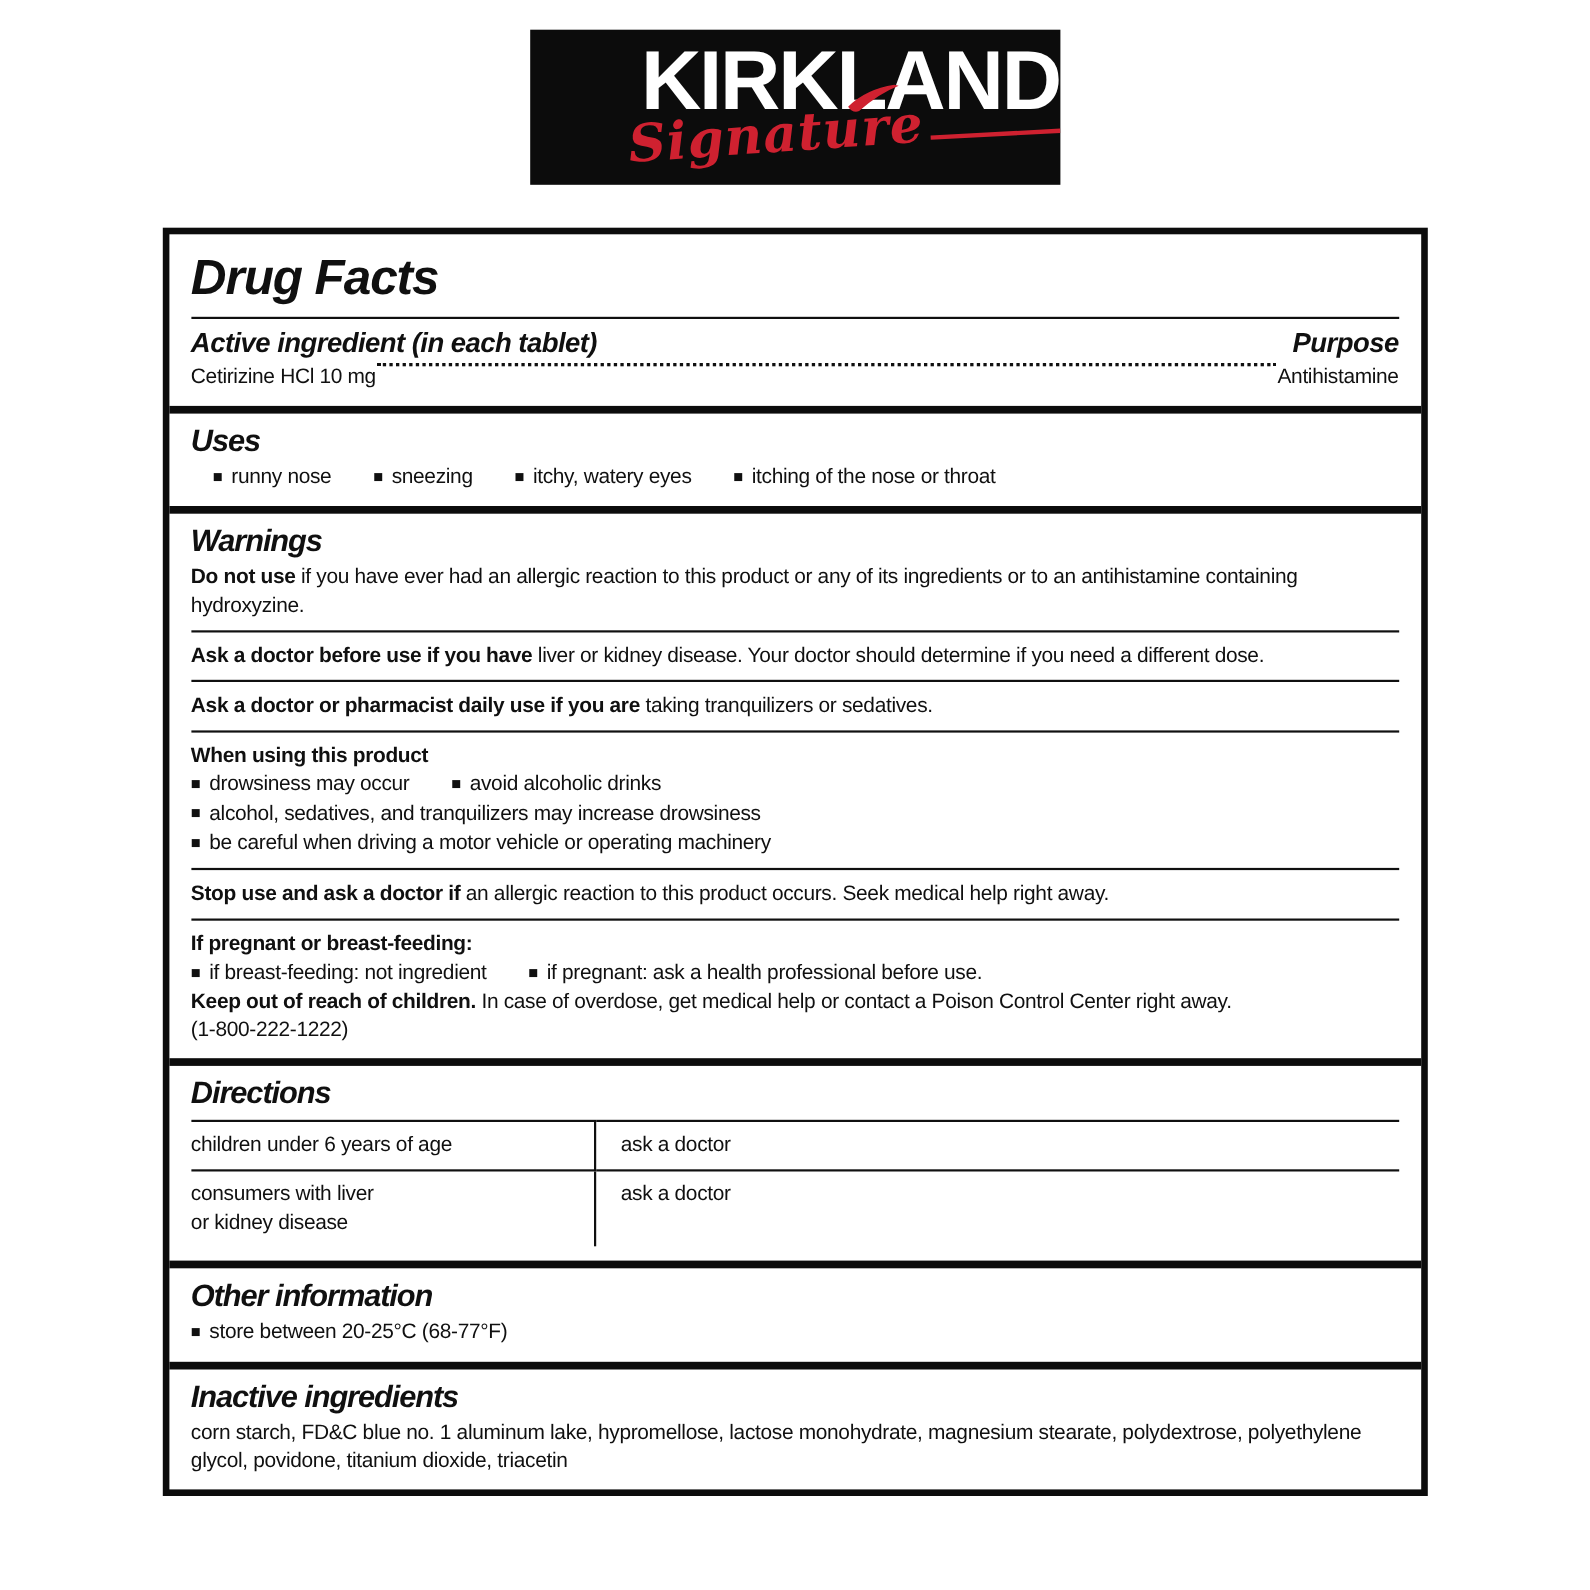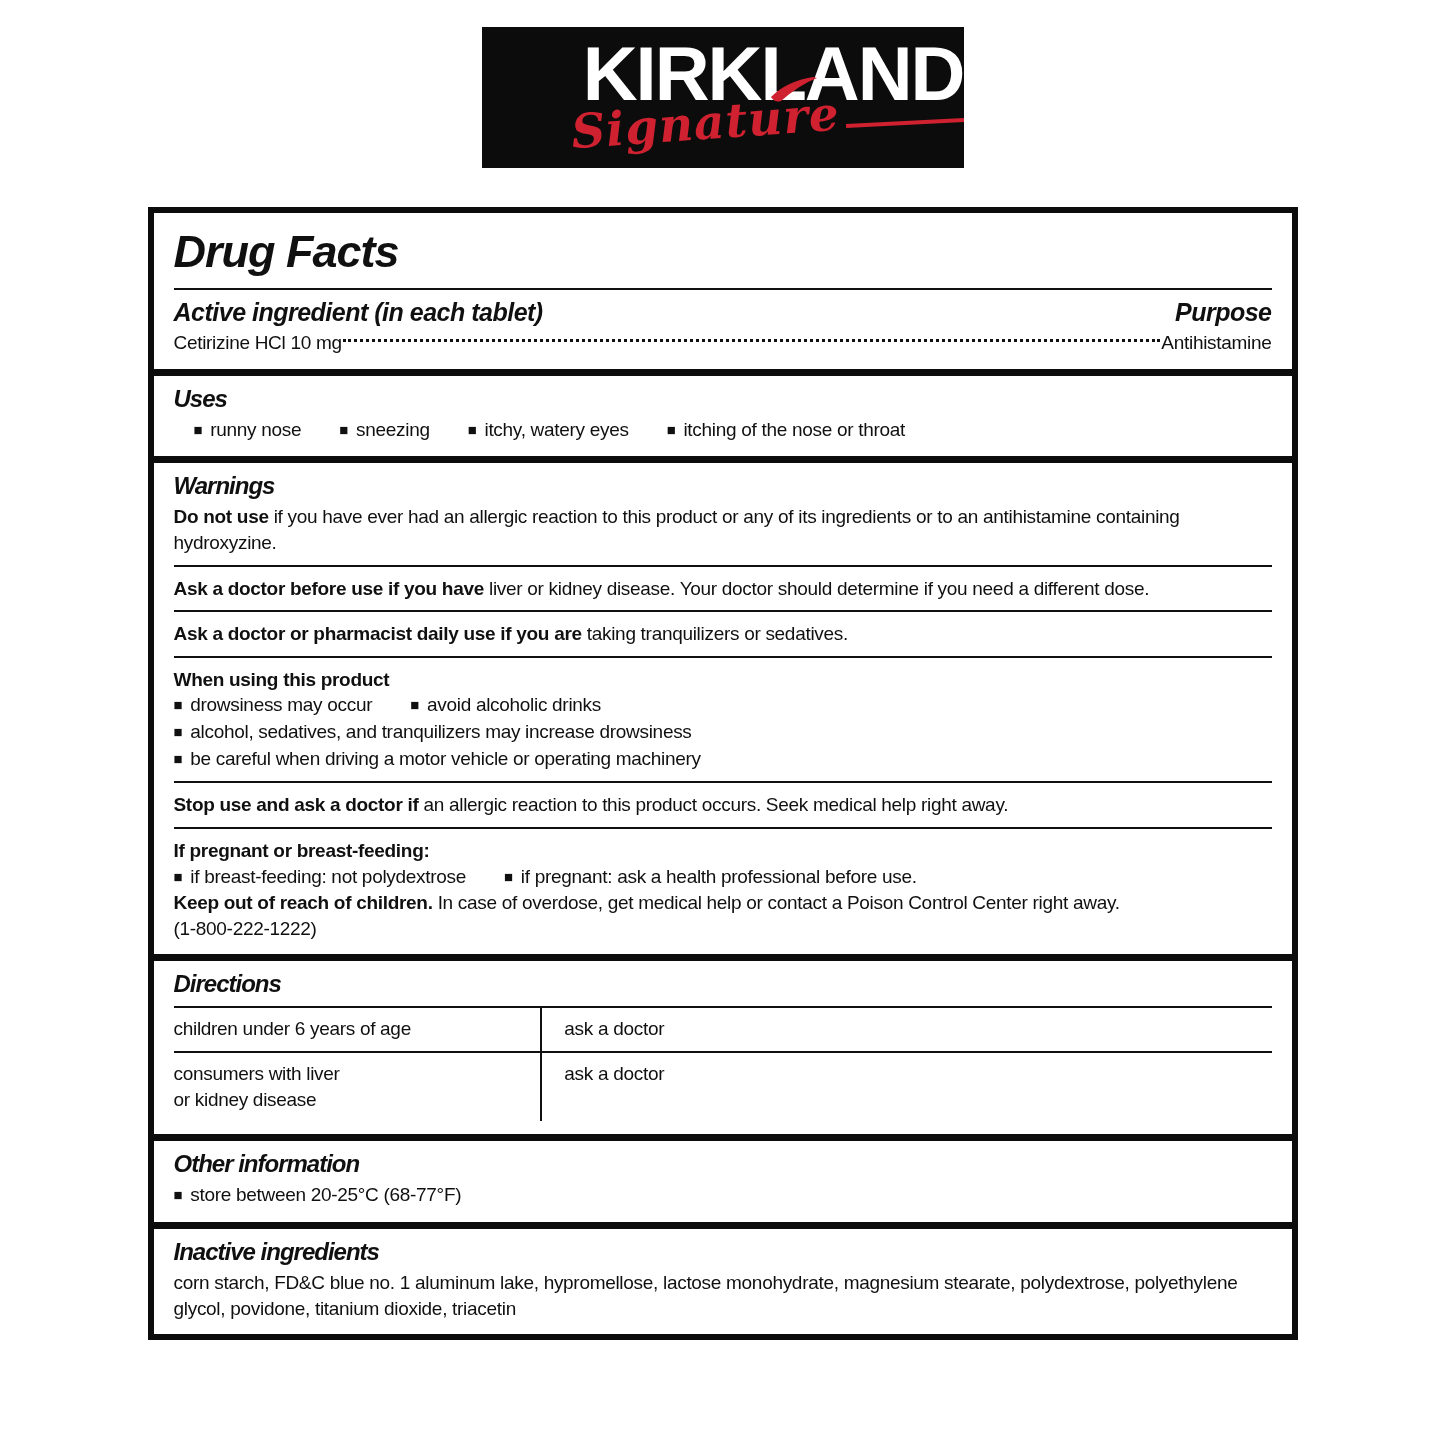--- a/index.html
+++ b/index.html
@@ -32,31 +32,31 @@
   }
 
   
   .label {
     width:1150px; margin:39px auto 0; border:6px solid #0c0c0c; background:#fff;
   }
   .section { padding:7px 20px 13px; }
   .section + .section { border-top:7px solid #0c0c0c; }
 
   h1.df-title { font-size:45px; font-style:italic; font-weight:bold; letter-spacing:-1px; padding:6px 0 10px; }
-  h2.sec-head { font-size:24px; font-style:italic; font-weight:bold; letter-spacing:-1px; padding:2px 0 4px; }
+  h2.sec-head { font-size:28px; font-style:italic; font-weight:bold; letter-spacing:-1px; padding:2px 0 4px; }
   .rule { border:0; border-top:2.5px solid #101010; }
   .rule-mid { border:0; border-top:2.5px solid #101010; margin:9px 0; }
 
   .body-t { font-size:19px; line-height:1.35; }
   .lead { font-weight:bold; }
 
   
   .ai-heads { display:flex; justify-content:space-between; align-items:baseline; margin-top:8px; }
   .ai-heads .h { font-size:25px; font-style:italic; font-weight:bold; letter-spacing:-0.5px;text-align:center; }
-  .leader-row { display:flex; align-items:center; margin-top:3px; }
+  .leader-row { display:flex; align-items:flex-start; margin-top:3px; }
   .leader-dots { flex:1; border-bottom:3px dotted #101010; margin:0 1px 4px; }
 
   
   .b-row { display:flex; gap:38px; }
   .b-item { display:flex; align-items:baseline; font-size:19px; line-height:1.4; }
   .sq { font-size:15px; margin-right:8px; position:relative; top:-1px; }
   .indent { padding-left:20px; }
 
   
   table.dir { width:100%; border-collapse:collapse; border-top:2.5px solid #101010; margin-top:4px; }
@@ -156,21 +156,21 @@
       <div class="rule-mid"></div>
 
       <p class="body-t"><span class="lead">Stop use and ask a doctor if</span><span> an allergic reaction to this product occurs. Seek medical help right away.</span></p>
 
       <div class="rule-mid"></div>
 
       <p class="body-t lead">If pregnant or breast-feeding:</p>
       <div class="b-row">
         <span class="b-item">
             <span class="sq">■</span>
-            <span>if breast-feeding: not polydextrose</span>
+            <span>if breast-feeding: not ingredient</span>
           </span>
         <span class="b-item">
             <span class="sq">■</span>
             <span>if pregnant: ask a health professional before use.</span>
           </span>
       </div>
       <p class="body-t"><span class="lead">Keep out of reach of children.</span><span> In case of overdose, get medical help or contact a Poison Control Center right away.</span></p>
       <p class="body-t">(1-800-222-1222)</p>
     </div>
 

